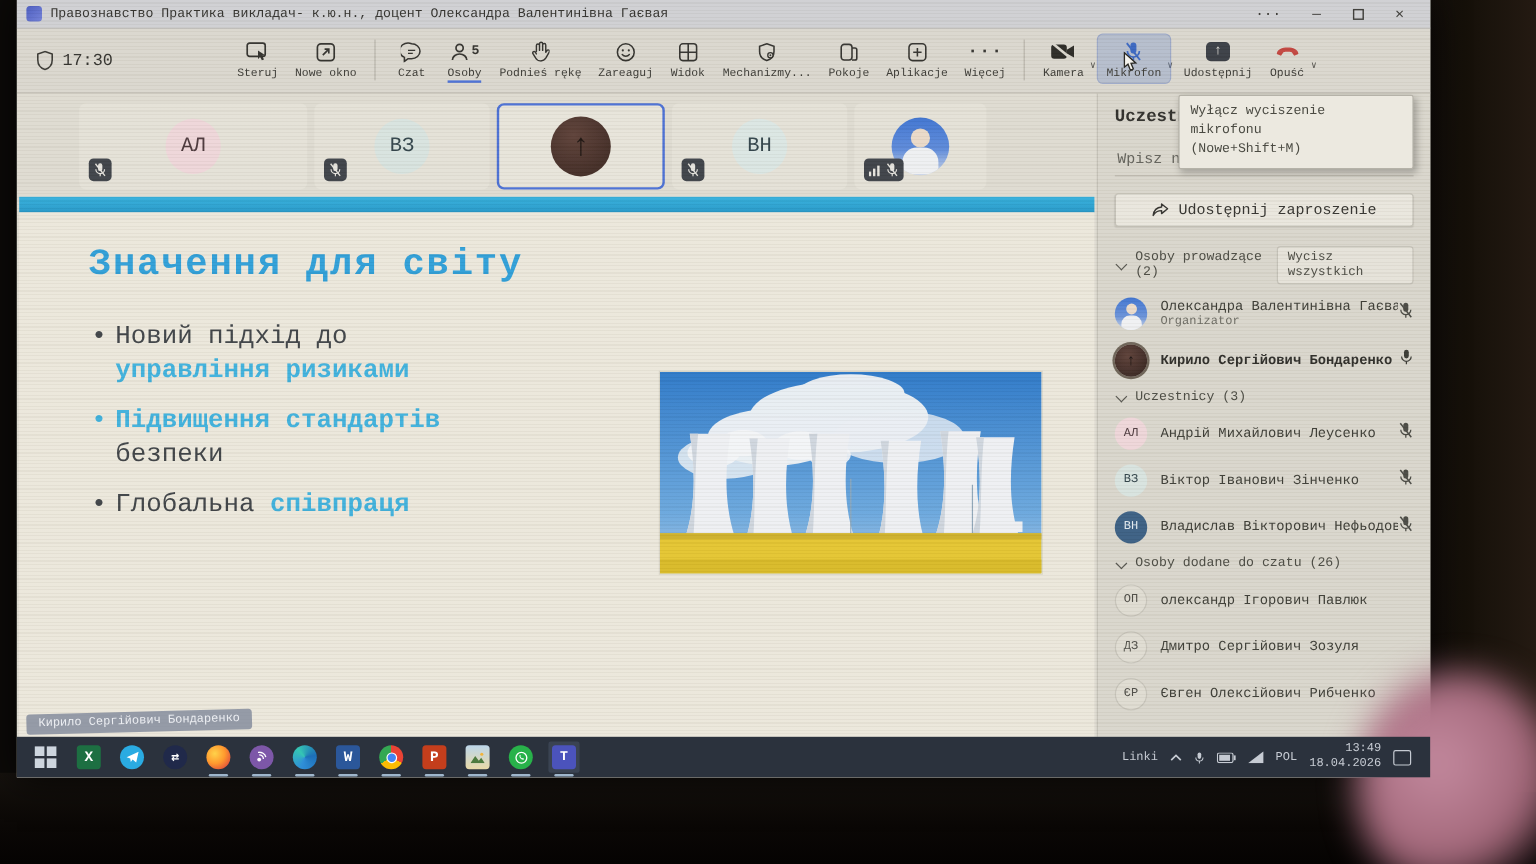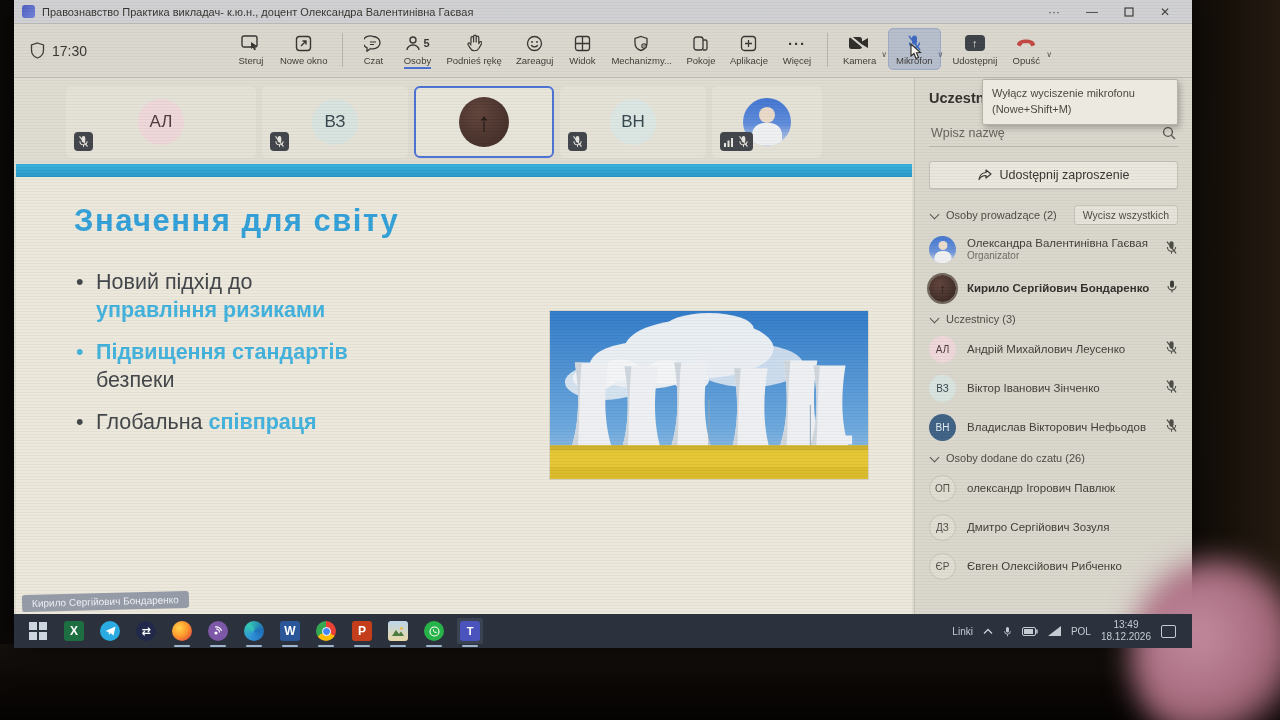--- a/index.html
+++ b/index.html
@@ -14,21 +14,21 @@
   .laptop-deck{position:absolute;left:0;top:644px;width:1280px;height:76px;
     background:linear-gradient(180deg,#16120e 0%,#0a0705 60%,#050302 100%);}
   .pink-blob{position:absolute;right:-20px;bottom:-30px;width:170px;height:190px;border-radius:50%;
     background:radial-gradient(circle at 40% 40%, #c58ba0 0%, #a06577 55%, rgba(80,40,50,0) 75%);
     filter:blur(14px);}
   .right-shadow{position:absolute;right:0;top:0;width:92px;height:660px;
     background:linear-gradient(90deg, rgba(10,8,6,0) 0%, #151009 35%, #241a12 100%);}
 
   
   .screen{position:absolute;left:14px;top:0;width:1178px;height:648px;background:#d9d6cc;
-    box-shadow:0 0 30px rgba(0,0,0,.8); overflow:hidden;}
+    box-shadow:0 0 30px rgba(0,0,0,.8); overflow:hidden;font-family:Liberation Mono, monospace;}
   .screen::after{content:"";position:absolute;inset:0;pointer-events:none;
     background:repeating-linear-gradient(0deg, rgba(90,80,60,.05) 0 1px, rgba(255,255,255,.03) 1px 3px);}
 
   
   .titlebar{height:24px;background:#cfd0d3;display:flex;align-items:center;padding:0 8px;
     border-bottom:1px solid #bdbcb8;}
   .appicon{width:13px;height:13px;border-radius:3px;background:linear-gradient(135deg,#4a5bbf,#7180d8);
     margin-right:7px;flex:0 0 auto;}
   .titletext{font-size:11px;color:#33322e;white-space:nowrap;overflow:hidden;}
   .wincontrols{margin-left:auto;display:flex;align-items:center;gap:26px;padding-right:14px;color:#3c3b37;}
@@ -137,21 +137,21 @@
     position:relative;cursor:pointer;}
   .tb-ic.open::after{content:"";position:absolute;left:5px;right:5px;bottom:-3px;height:2px;background:#9fb6cc;border-radius:1px;}
   .tb-ic.teamsrun{background:#3a4352;border-radius:2px;}
   .sq{width:20px;height:20px;border-radius:3px;display:flex;align-items:center;justify-content:center;
     color:#fff;font-size:12px;font-weight:bold;}
   .ci{width:20px;height:20px;border-radius:50%;display:flex;align-items:center;justify-content:center;
     color:#fff;font-size:11px;font-weight:bold;}
   .startgrid{display:grid;grid-template-columns:8px 8px;grid-template-rows:8px 8px;gap:2px;}
   .startgrid span{background:#cdd5de;}
   .tray{margin-left:auto;display:flex;align-items:center;gap:10px;color:#c6cbd3;font-size:10px;padding-right:10px;}
-  .tray .clock{text-align:center;line-height:1.25;}
+  .tray .clock{text-align:right;line-height:1.25;}
   .tray .ac{width:15px;height:13px;border:1.4px solid #c6cbd3;border-radius:2px;}
   .tray svg{display:block;}
 </style>
 </head>
 <body>
 
 <div class="bezel-left"></div>
 <div class="laptop-deck"></div>
 <div class="right-shadow"></div>
 
@@ -659,20 +659,20 @@
           <rect x="0.5" y="0.5" width="13" height="8" rx="1.5" fill="none" stroke="#c6cbd3" stroke-width="1"></rect>
           <rect x="2" y="2" width="9" height="5" fill="#c6cbd3"></rect>
           <rect x="14.2" y="2.5" width="1.5" height="4" fill="#c6cbd3"></rect>
         </svg>
       <svg width="13" height="10" viewBox="0 0 13 10">
           <path d="M0 10 L13 10 L13 0 Z" fill="#c6cbd3"></path>
         </svg>
       <span>POL</span>
       <span class="clock">
         <div>13:49</div>
-        <div>18.12.2026</div>
+        <div>18.04.2026</div>
       </span>
       <span class="ac"></span>
     </span>
   </div>
 </div>
 
 <div class="pink-blob"></div>
 
 </body></html>

